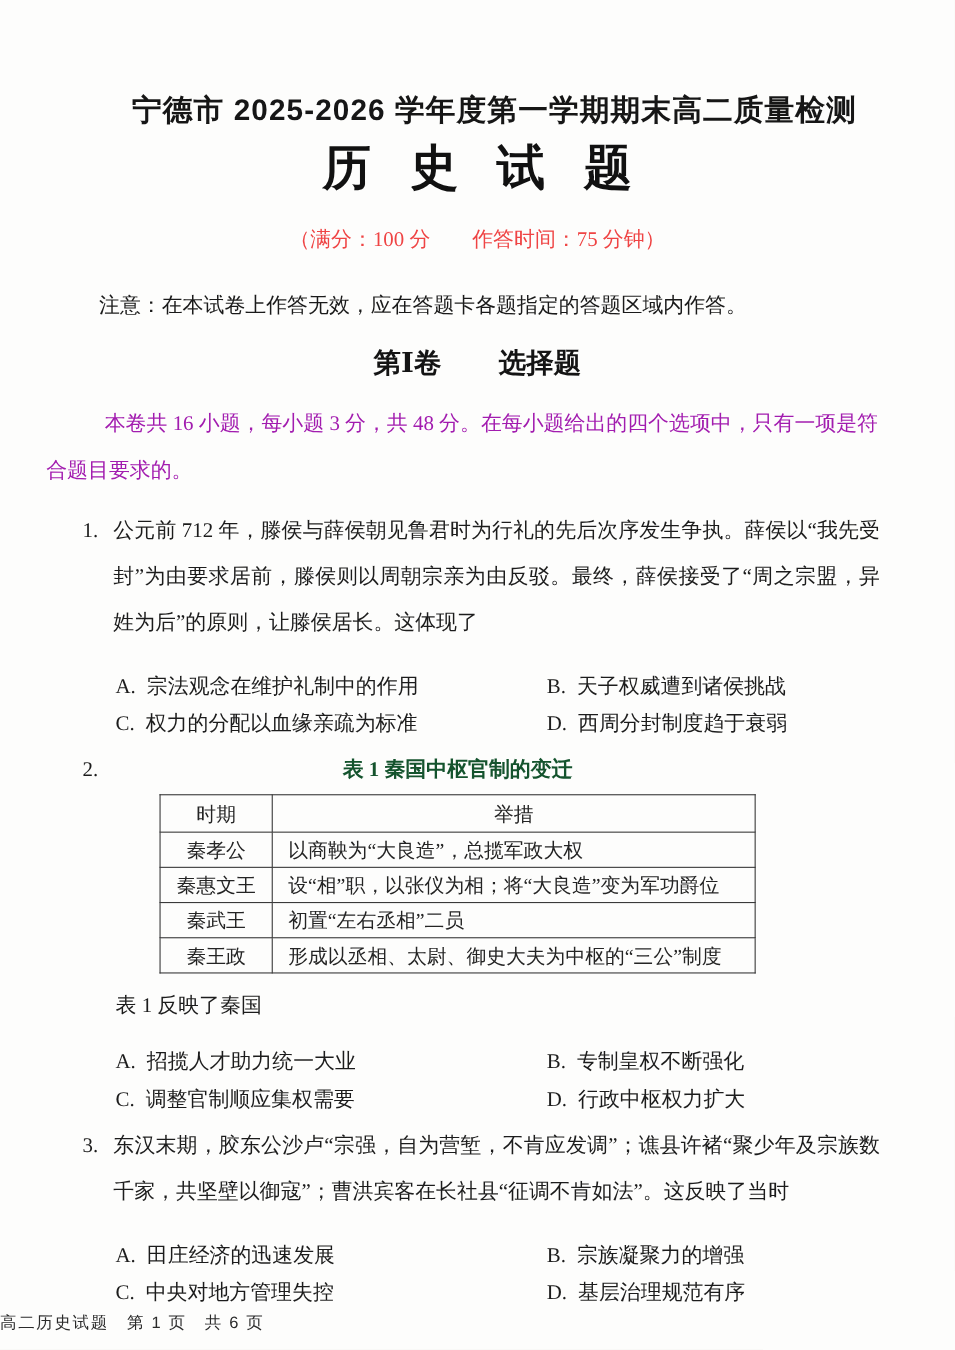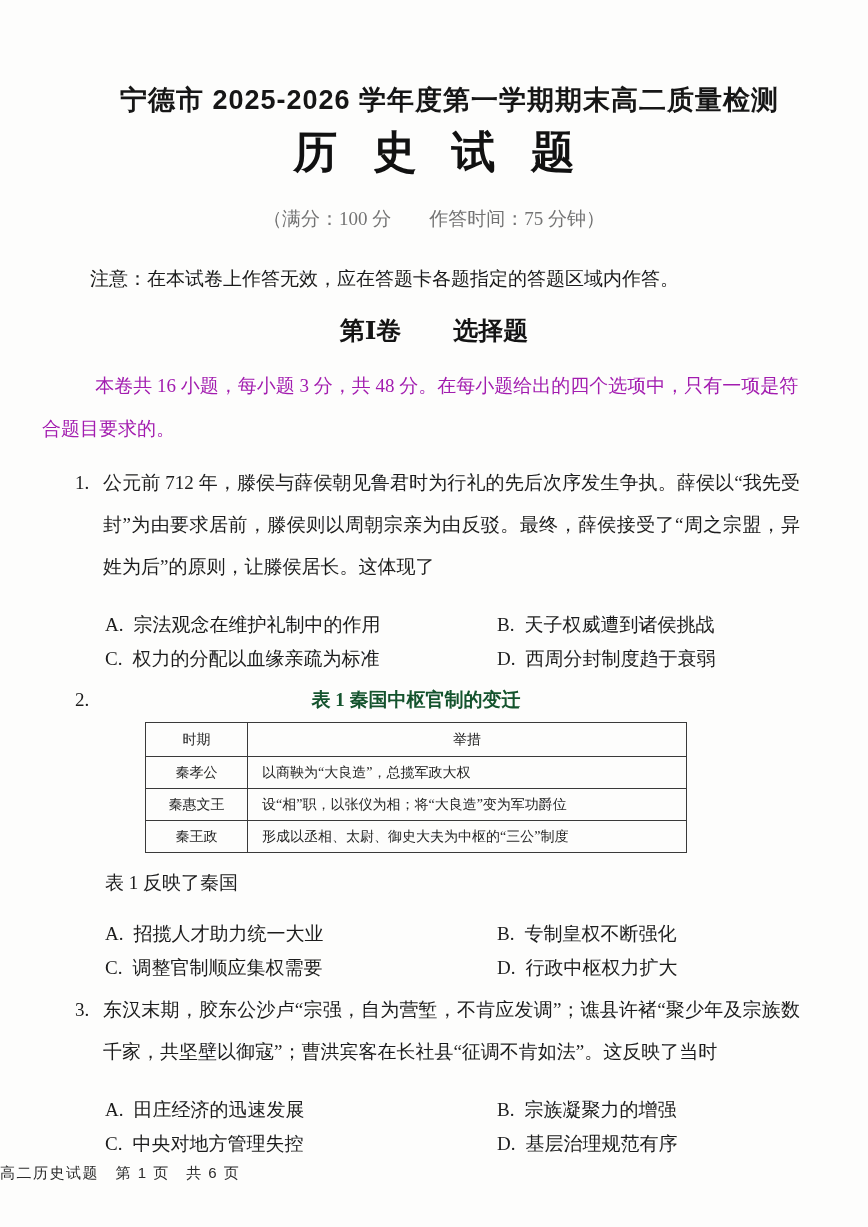--- a/index.html
+++ b/index.html
@@ -37,21 +37,21 @@
     margin-top: 12px;
     letter-spacing: 0.8em;
     padding-left: 0.8em;
     color: #111;
   }
   .exam-meta {
     text-align: center;
     font-size: 19px;
     line-height: 26px;
     margin-top: 28px;
-    color: #737373;
+    color: #ef4444;
   }
   .notice {
     margin: 34px 56px 0 90px;
     font-size: 19px;
     line-height: 26px;
     color: #1a1a1a;
   }
   .section-title {
     text-align: center;
     margin-top: 22px;
@@ -90,21 +90,21 @@
     width: 542px;
     margin-left: 42px;
     text-align: center;
     font-weight: bold;
     color: #14532d;
   }
   table.officials {
     margin: 8px 0 0 70px;
     width: 542px;
     border-collapse: collapse;
-    font-size: 14px;
+    font-size: 18px;
     color: #242424;
   }
   table.officials th, table.officials td { border: 1.6px solid #3a3a3a; }
   table.officials th { height: 34px; font-weight: normal; text-align: center; }
   table.officials td { height: 32px; }
   table.officials td.col-period { width: 102px; text-align: center; }
   table.officials td.col-measure { padding-left: 14px; }
   .stem-after { margin: 16px 0 0 30px; font-size: 19px; line-height: 28px; }
   .page-footer {
     margin-top: auto;
@@ -159,20 +159,24 @@
       <tbody>
         <tr>
           <td class="col-period">秦孝公</td>
           <td class="col-measure">以商鞅为“大良造”，总揽军政大权</td>
         </tr>
         <tr>
           <td class="col-period">秦惠文王</td>
           <td class="col-measure">设“相”职，以张仪为相；将“大良造”变为军功爵位</td>
         </tr>
         <tr>
+          <td class="col-period">秦武王</td>
+          <td class="col-measure">初置“左右丞相”二员</td>
+        </tr>
+        <tr>
           <td class="col-period">秦王政</td>
           <td class="col-measure">形成以丞相、太尉、御史大夫为中枢的“三公”制度</td>
         </tr>
       </tbody>
     </table>
     <div class="stem-after">表 1 反映了秦国</div>
     <div class="options">
       <div class="option"><span class="opt-label">A.</span><span>招揽人才助力统一大业</span></div>
       <div class="option"><span class="opt-label">B.</span><span>专制皇权不断强化</span></div>
       <div class="option"><span class="opt-label">C.</span><span>调整官制顺应集权需要</span></div>

